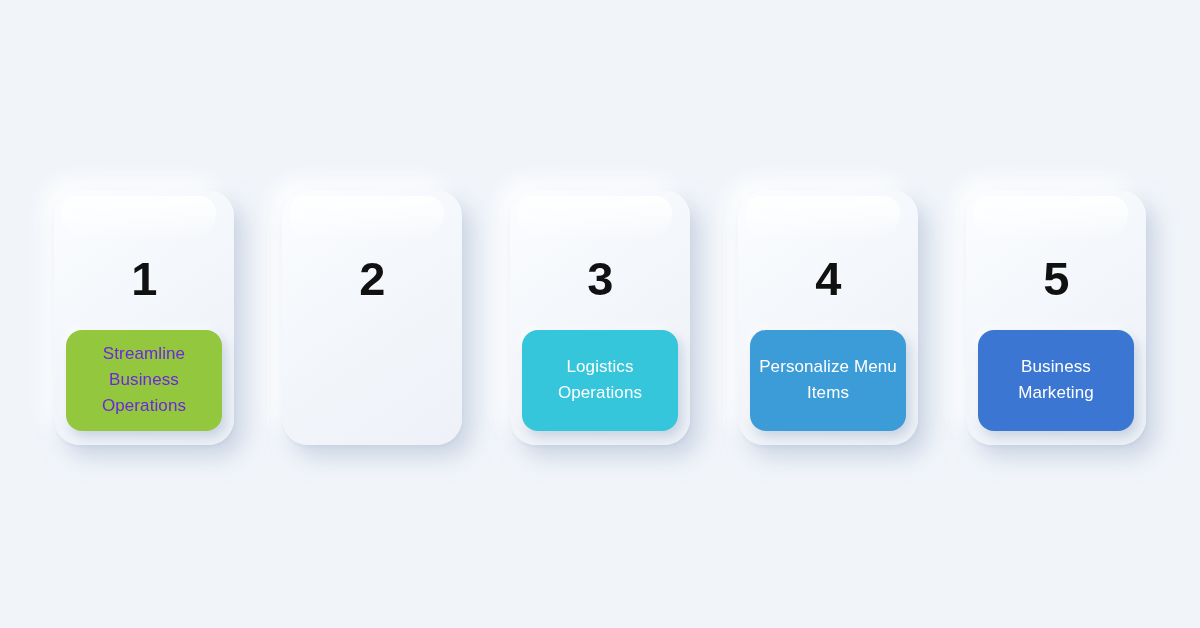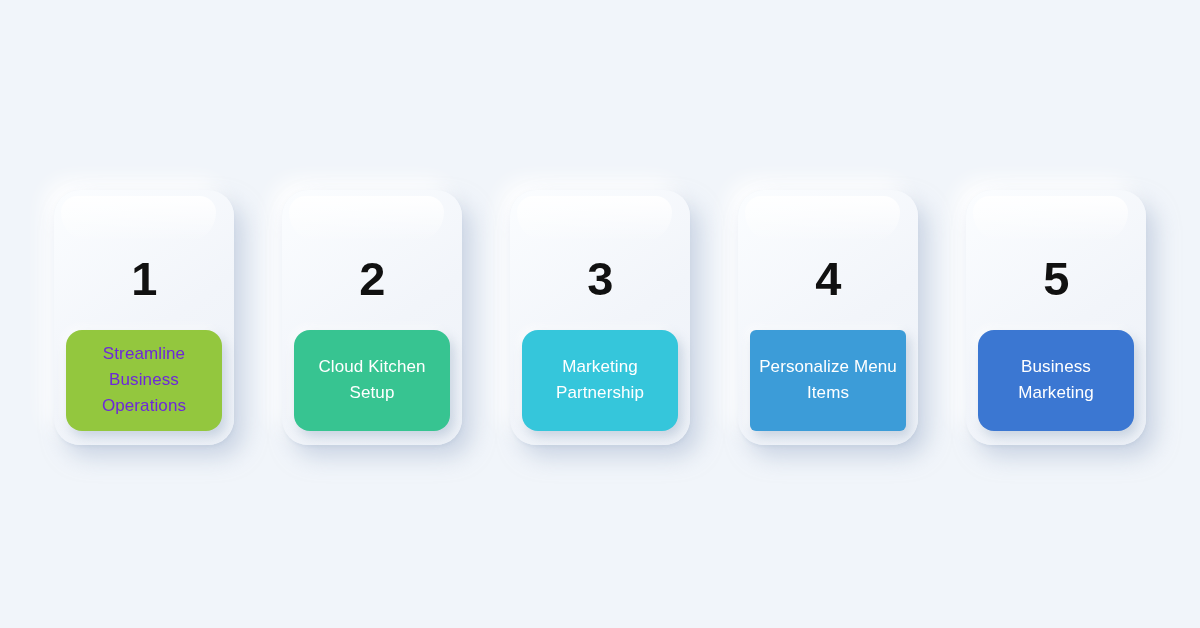--- a/index.html
+++ b/index.html
@@ -115,35 +115,32 @@
 
     <div class="step-card">
       <div class="step-number" style="color: rgb(17, 17, 17);">1</div>
       <div class="step-tile" style="background-color: rgb(147, 199, 62); color: #6d28d9;">
         <span>Streamline Business Operations</span>
       </div>
     </div>
 
     <div class="step-card">
       <div class="step-number" style="color: rgb(17, 17, 17);">2</div>
-      <div class="step-tile" style="background-color: rgb(55, 196, 145); color: rgb(255, 255, 255);">
-        <span>Cloud Kitchen Setup</span>
-      </div>
     </div>
 
     <div class="step-card">
       <div class="step-number" style="color: rgb(17, 17, 17);">3</div>
       <div class="step-tile" style="background-color: rgb(53, 198, 219); color: rgb(255, 255, 255);">
-        <span>Marketing Partnership</span>
+        <span>Logistics Operations</span>
       </div>
     </div>
 
     <div class="step-card">
       <div class="step-number" style="color: rgb(17, 17, 17);">4</div>
-      <div class="step-tile" style="background-color: rgb(60, 156, 216); color: rgb(255, 255, 255); border-radius: 6px;">
+      <div class="step-tile" style="background-color: rgb(60, 156, 216); color: rgb(255, 255, 255);">
         <span>Personalize Menu Items</span>
       </div>
     </div>
 
     <div class="step-card">
       <div class="step-number" style="color: rgb(17, 17, 17);">5</div>
       <div class="step-tile" style="background-color: rgb(59, 119, 210); color: rgb(255, 255, 255); text-align: center;">
         <span>Business Marketing</span>
       </div>
     </div>

